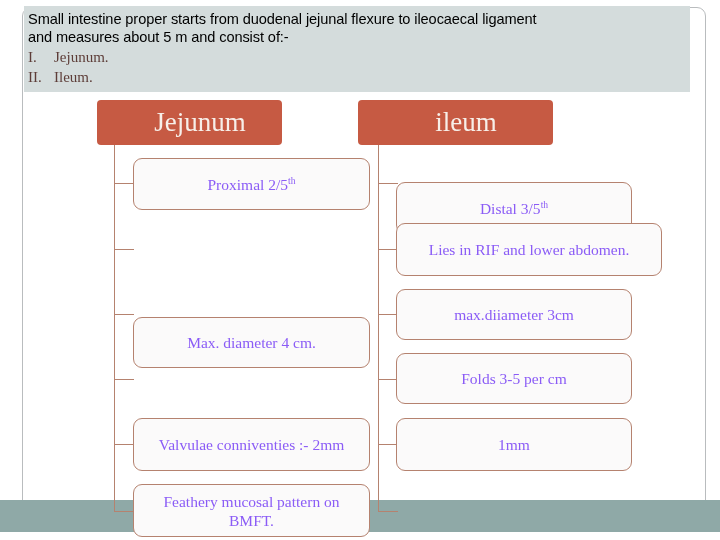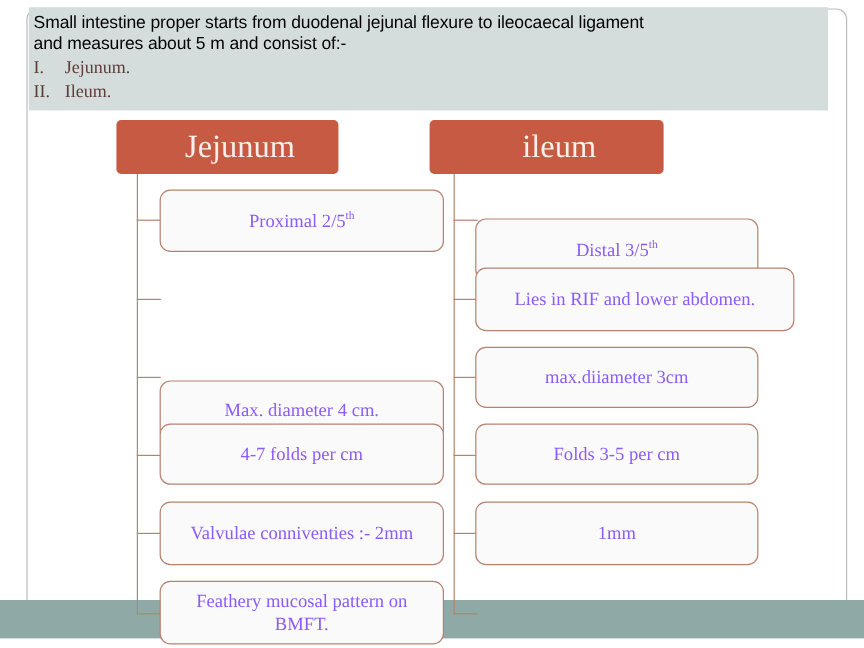--- a/index.html
+++ b/index.html
@@ -190,23 +190,20 @@
     <span>Lies in RIF and lower abdomen.</span>
   </div>
 
   <div class="cell" style="left:133px; top:289px; width:237px; height:51px;margin-top:28px;">
     <span>Max. diameter 4 cm.</span>
   </div>
   <div class="cell" style="left:396px; top:289px; width:236px; height:51px;">
     <span>max.diiameter 3cm</span>
   </div>
 
-  <div class="cell" style="left:133px; top:353px; width:237px; height:51px;">
-    <span>4-7 folds per cm</span>
-  </div>
   <div class="cell" style="left:396px; top:353px; width:236px; height:51px;">
     <span>Folds 3-5 per cm</span>
   </div>
 
   <div class="cell" style="left:133px; top:418px; width:237px; height:53px;">
     <span>Valvulae conniventies :- 2mm</span>
   </div>
   <div class="cell" style="left:396px; top:418px; width:236px; height:53px;">
     <span>1mm</span>
   </div>

